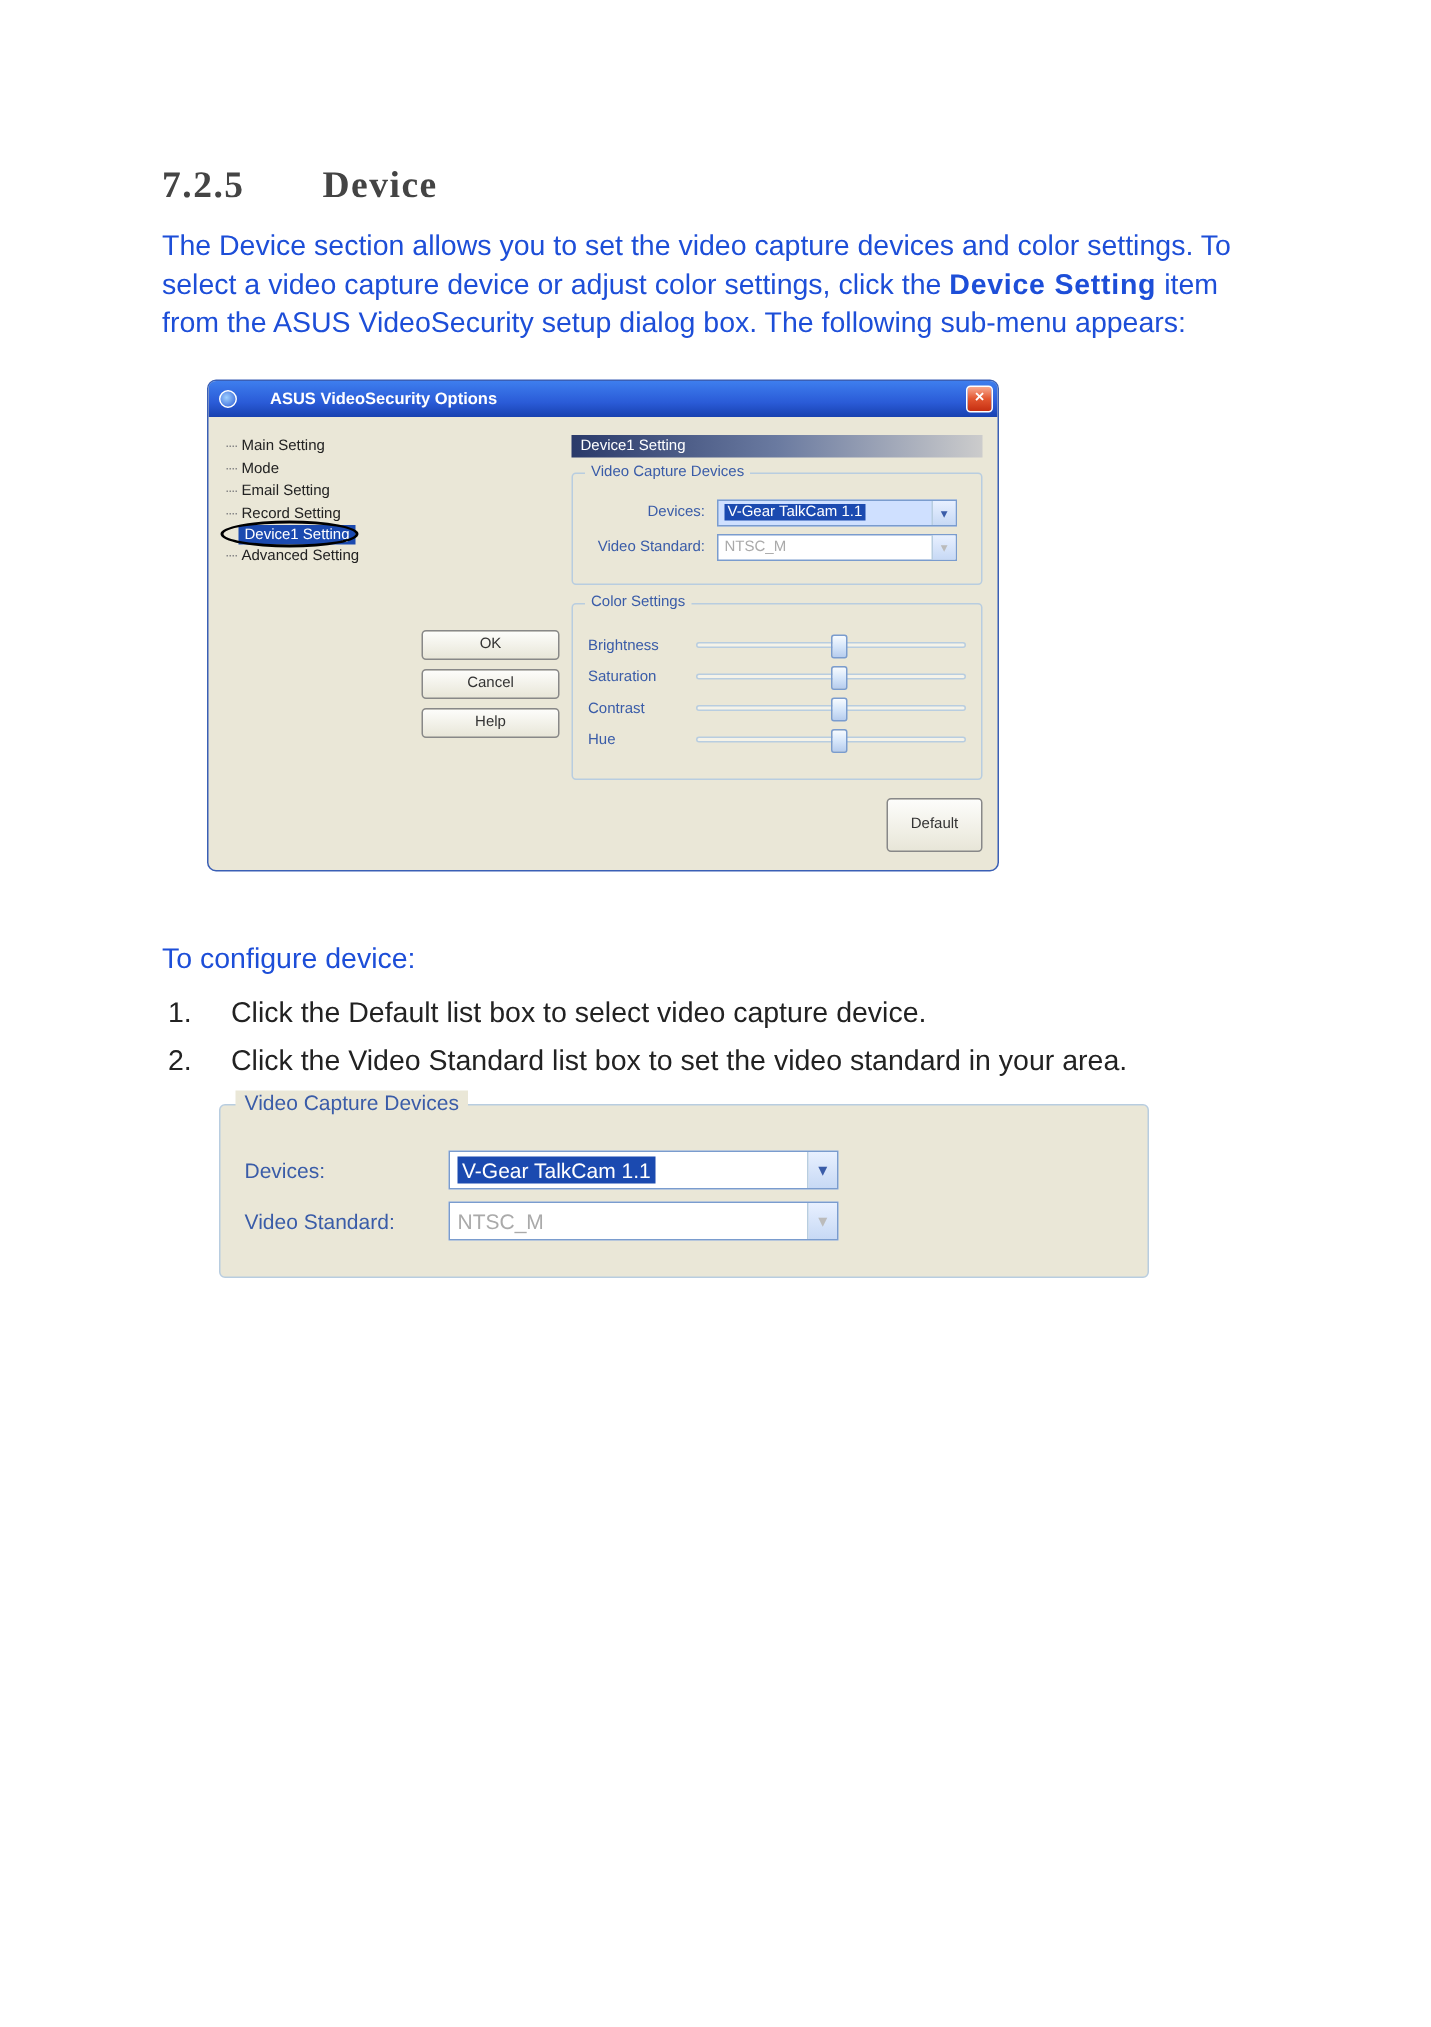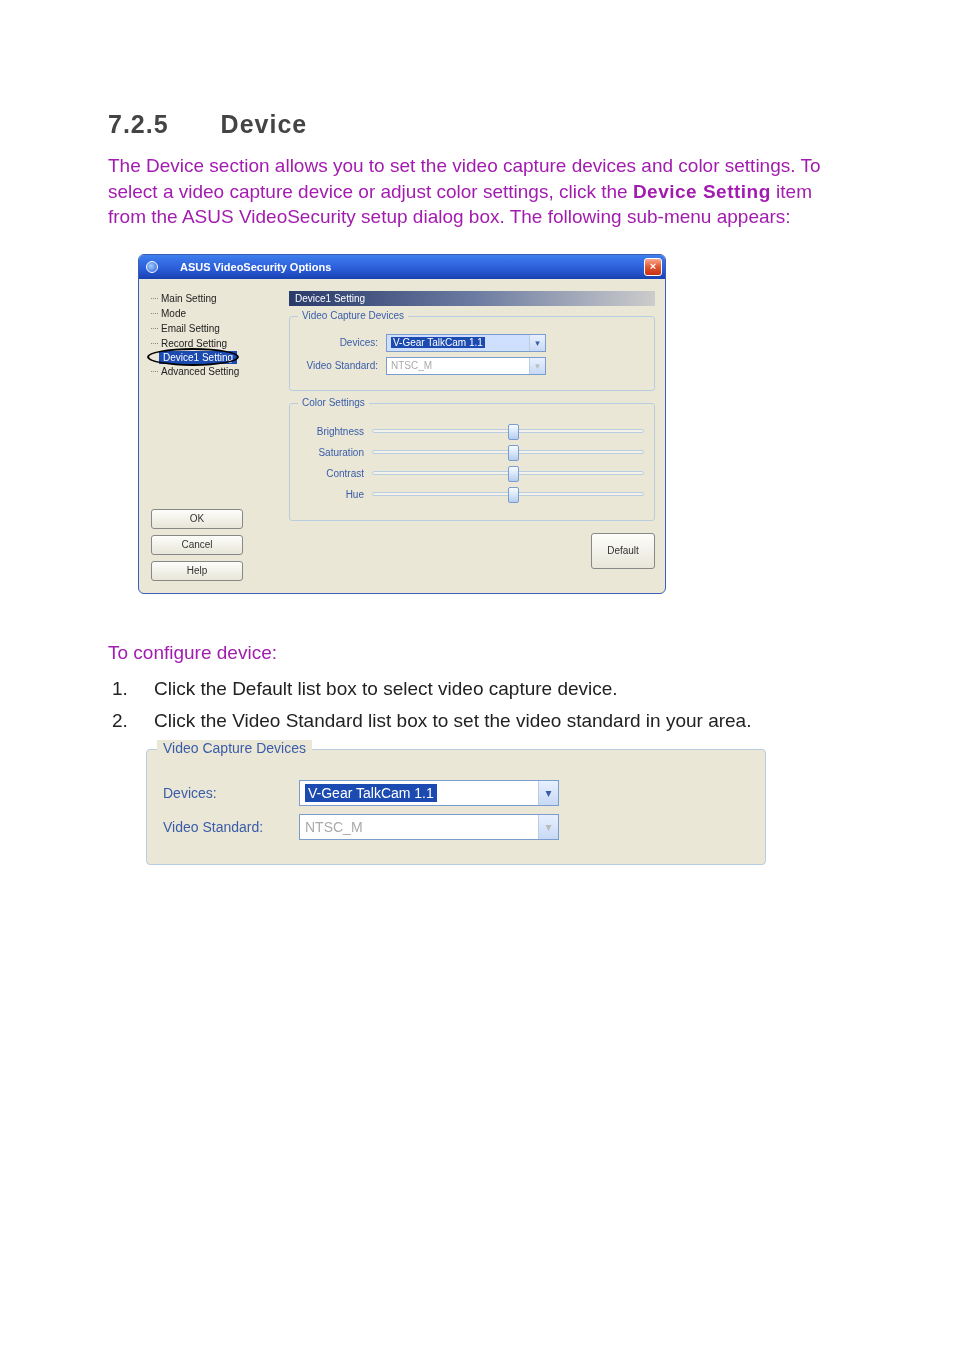--- a/index.html
+++ b/index.html
@@ -7,32 +7,32 @@
     font-family: Arial, Helvetica, sans-serif;
     background: #ffffff;
     width: 954px;
     margin: 0 auto;
     color: #222;
   }
   .page {
     padding: 110px 108px 40px 108px;
   }
   .section-heading {
-    font-family: Liberation Sans, sans-serif;
+    font-family: Liberation Serif, serif;
     font-weight: 900;
     font-size: 25px;
     letter-spacing: 1px;
     color: #444;
     margin-bottom: 14px;
   }
   .section-heading .num { display:inline-block; margin-right:52px; }
   .body-text {
     font-size: 19px;
     line-height: 1.35;
-    color: #a21caf;
+    color: #1d4ed8;
     margin-bottom: 10px;
   }
   .body-text .bold { font-weight: 900; letter-spacing: 0.5px; font-family: "Arial Black", Arial, sans-serif;}
   .dialog-wrap { margin: 24px 0 46px 30px; }
   
   .dialog {
     width: 528px;
     border: 1px solid #3a5fb5;
     border-radius: 6px;
     overflow: hidden;
@@ -110,21 +110,21 @@
   .combo.sel .combo-text{background:#1b4ab0;color:#fff;padding:0 2px;}
   .combo.disabled .combo-text{color:#aaa;}
   .combo-arrow{
     width:16px;height:16px;border-left:1px solid #b8cde0;
     background:linear-gradient(to bottom,#e8f0ff,#c7d9f5);
     display:flex;align-items:center;justify-content:center;
     color:#3a5ca8;font-size:9px;
   }
   .combo.disabled .combo-arrow{color:#bbb;}
   .slider-row{display:flex;align-items:center;gap:8px;margin:10px 0;}
-  .slider-label{width:64px;text-align:right;color:#3a5ca8;font-size:10px;}
+  .slider-label{width:64px;color:#3a5ca8;font-size:10px;}
   .slider{flex:1;height:4px;border:1px solid #b8cde0;border-radius:2px;background:#f5f3e9;position:relative;}
   .slider-thumb{position:absolute;top:-6px;width:11px;height:16px;background:linear-gradient(to bottom,#f7fbff,#d6e6fa,#b7cdee);border:1px solid #7a9cce;border-radius:2px;}
   .btns{display:flex;flex-direction:column;gap:6px;margin-top:130px;}
   .btn{
     width:92px;height:20px;border:1px solid #888;border-radius:3px;
     background:linear-gradient(to bottom,#fdfdfb,#e8e6d8);
     font-size:10px;display:flex;align-items:center;justify-content:center;
     cursor:pointer;
   }
   .btn-default{
@@ -191,21 +191,21 @@
       <div class="titlebar">
         <div class="title-left">
           <span class="eye-icon"></span>
           <span>ASUS VideoSecurity Options</span>
         </div>
         <div class="close-btn">
             <span>×</span>
           </div>
       </div>
       <div class="dialog-body">
-        <div style="display:flex;flex-direction:column;">
+        <div style="display:flex;">
           <div class="tree tree-rel">
             <div class="tree-item">Main Setting</div>
             <div class="tree-item">Mode</div>
             <div class="tree-item">Email Setting</div>
             <div class="tree-item">Record Setting</div>
             <div><span class="tree-item selected">Device1 Setting</span></div>
             <div class="tree-item">Advanced Setting</div>
             <div class="circle-annot"></div>
           </div>
           <div class="btns">

